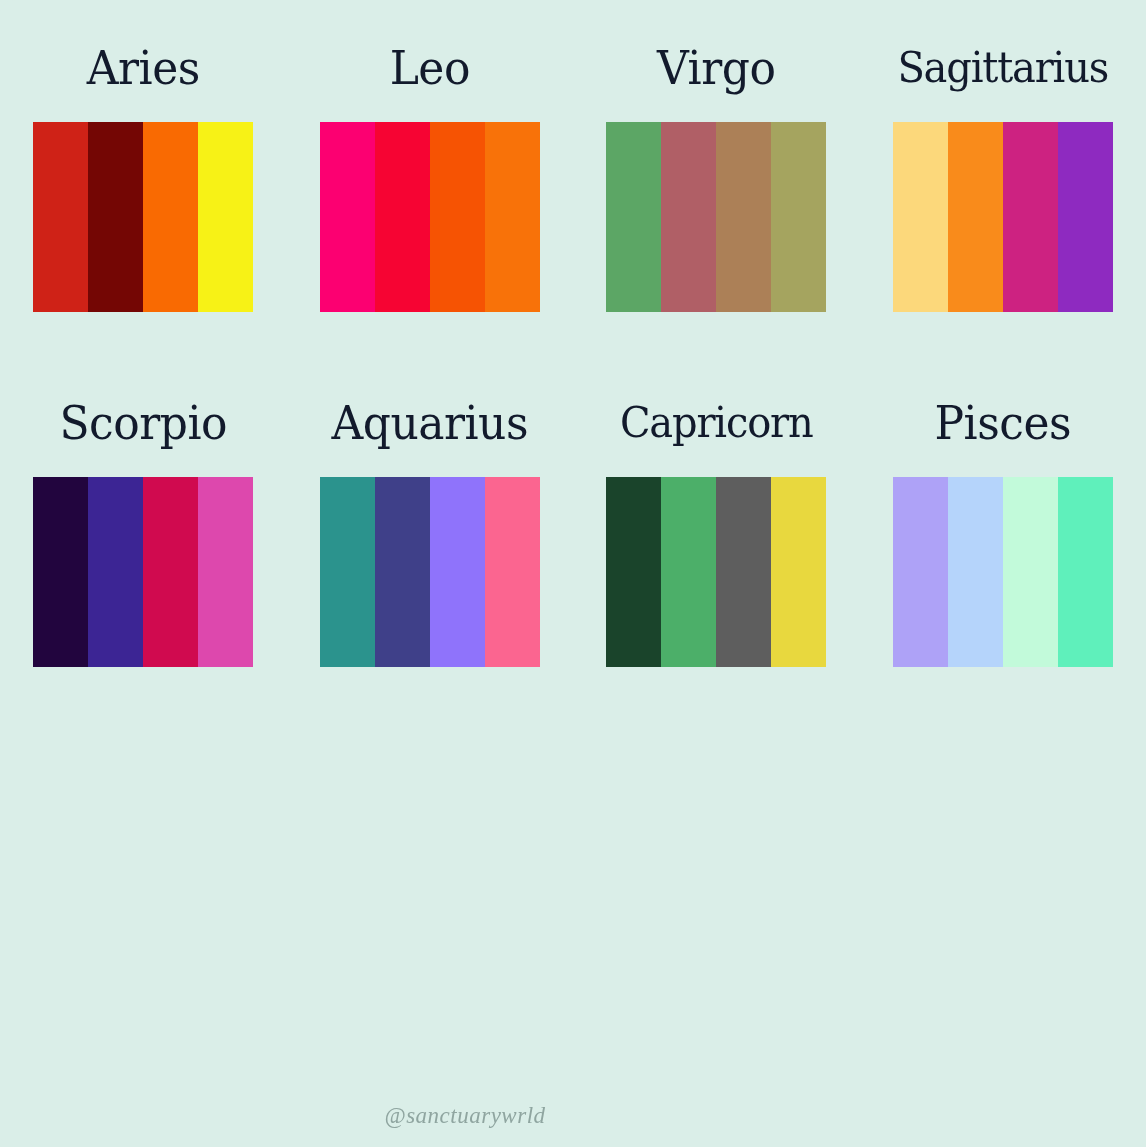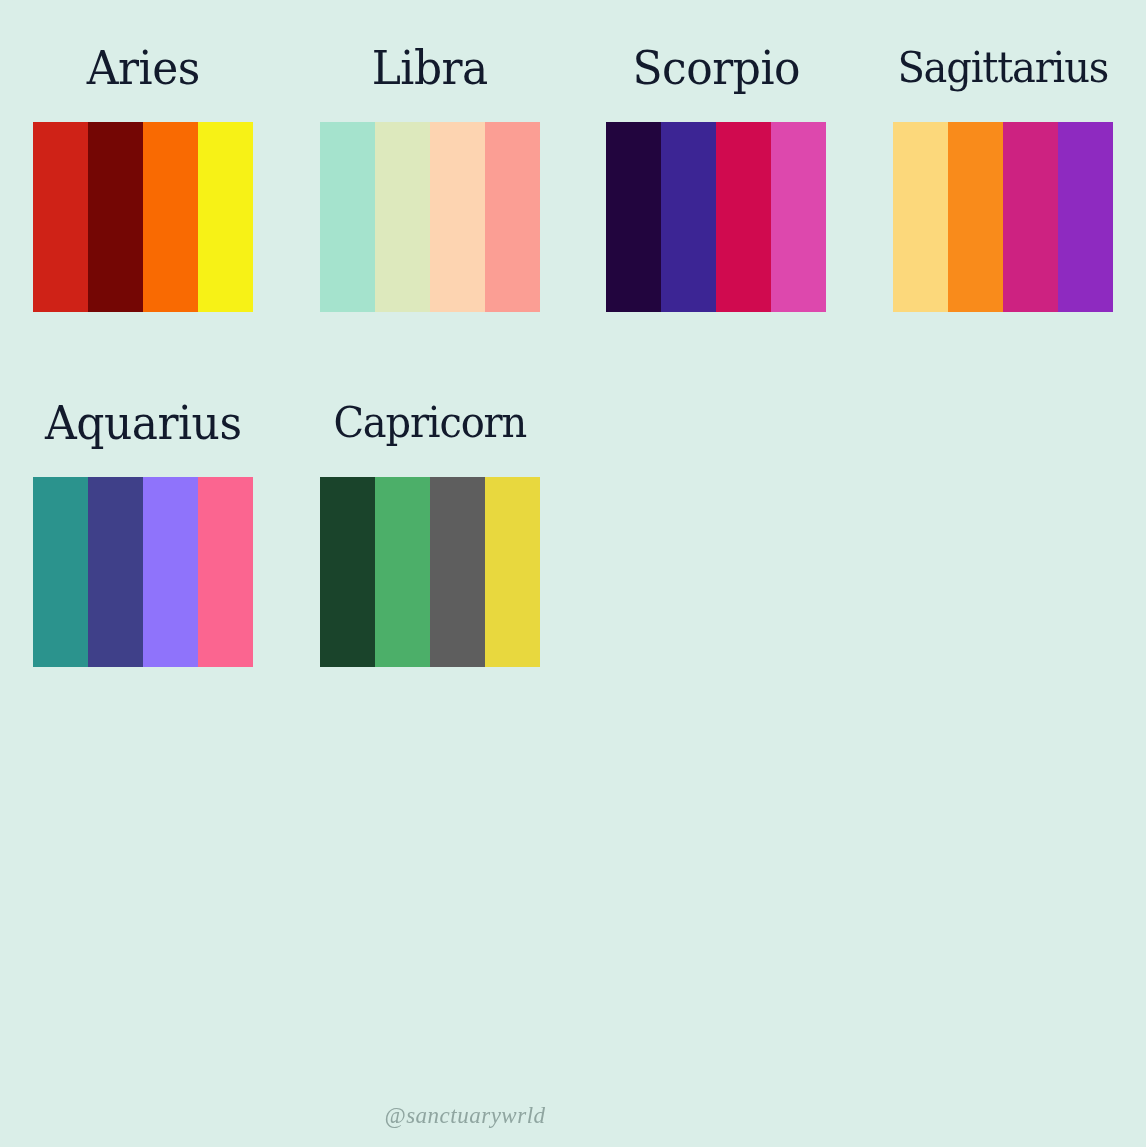--- a/index.html
+++ b/index.html
@@ -92,59 +92,77 @@
       <div class="sign-cell">
         <div class="sign-title" style="color: rgb(18, 26, 44);">Aries</div>
         <div class="swatch">
           <div class="stripe" style="background-color: rgb(207, 34, 23);"></div>
           <div class="stripe" style="background-color: rgb(116, 6, 4);"></div>
           <div class="stripe" style="background-color: rgb(249, 106, 2);"></div>
           <div class="stripe" style="background-color: rgb(247, 242, 22);"></div>
         </div>
       </div>
       <div class="sign-cell">
-        <div class="sign-title" style="color: rgb(18, 26, 44);">Libra</div>
+        <div class="sign-title" style="color: rgb(18, 26, 44);">Leo</div>
         <div class="swatch">
-          <div class="stripe" style="background-color: rgb(165, 227, 205);"></div>
-          <div class="stripe" style="background-color: rgb(221, 233, 189);"></div>
-          <div class="stripe" style="background-color: rgb(253, 212, 177);"></div>
-          <div class="stripe" style="background-color: rgb(251, 158, 148);"></div>
+          <div class="stripe" style="background-color: rgb(252, 0, 113);"></div>
+          <div class="stripe" style="background-color: rgb(246, 4, 51);"></div>
+          <div class="stripe" style="background-color: rgb(246, 83, 3);"></div>
+          <div class="stripe" style="background-color: rgb(248, 114, 9);"></div>
+        </div>
+      </div>
+      <div class="sign-cell">
+        <div class="sign-title" style="color: rgb(18, 26, 44);">Virgo</div>
+        <div class="swatch">
+          <div class="stripe" style="background-color: rgb(92, 166, 101);"></div>
+          <div class="stripe" style="background-color: rgb(176, 95, 102);"></div>
+          <div class="stripe" style="background-color: rgb(172, 128, 87);"></div>
+          <div class="stripe" style="background-color: rgb(165, 164, 95);"></div>
+        </div>
+      </div>
+      <div class="sign-cell">
+        <div class="sign-title long" style="color: rgb(18, 26, 44);">Sagittarius</div>
+        <div class="swatch">
+          <div class="stripe" style="background-color: rgb(252, 216, 123);"></div>
+          <div class="stripe" style="background-color: rgb(249, 139, 27);"></div>
+          <div class="stripe" style="background-color: rgb(205, 34, 129);"></div>
+          <div class="stripe" style="background-color: rgb(142, 42, 192);"></div>
         </div>
       </div>
       <div class="sign-cell">
         <div class="sign-title" style="color: rgb(18, 26, 44);">Scorpio</div>
         <div class="swatch">
           <div class="stripe" style="background-color: rgb(34, 5, 62);"></div>
           <div class="stripe" style="background-color: rgb(60, 37, 148);"></div>
           <div class="stripe" style="background-color: rgb(208, 10, 79);"></div>
           <div class="stripe" style="background-color: rgb(221, 72, 173);"></div>
-        </div>
-      </div>
-      <div class="sign-cell">
-        <div class="sign-title long" style="color: rgb(18, 26, 44);">Sagittarius</div>
-        <div class="swatch">
-          <div class="stripe" style="background-color: rgb(252, 216, 123);"></div>
-          <div class="stripe" style="background-color: rgb(249, 139, 27);"></div>
-          <div class="stripe" style="background-color: rgb(205, 34, 129);"></div>
-          <div class="stripe" style="background-color: rgb(142, 42, 192);"></div>
         </div>
       </div>
       <div class="sign-cell">
         <div class="sign-title" style="color: rgb(18, 26, 44);">Aquarius</div>
         <div class="swatch">
           <div class="stripe" style="background-color: rgb(43, 147, 141);"></div>
           <div class="stripe" style="background-color: rgb(63, 64, 137);"></div>
           <div class="stripe" style="background-color: rgb(143, 115, 251);"></div>
           <div class="stripe" style="background-color: rgb(251, 101, 144);"></div>
         </div>
       </div>
       <div class="sign-cell">
         <div class="sign-title long" style="color: rgb(18, 26, 44);">Capricorn</div>
         <div class="swatch">
           <div class="stripe" style="background-color: rgb(26, 68, 43);"></div>
           <div class="stripe" style="background-color: rgb(76, 175, 105);"></div>
           <div class="stripe" style="background-color: rgb(94, 94, 94);"></div>
           <div class="stripe" style="background-color: rgb(232, 216, 62);"></div>
         </div>
       </div>
+      <div class="sign-cell">
+        <div class="sign-title" style="color: rgb(18, 26, 44);">Pisces</div>
+        <div class="swatch">
+          <div class="stripe" style="background-color: rgb(174, 162, 247);"></div>
+          <div class="stripe" style="background-color: rgb(181, 212, 251);"></div>
+          <div class="stripe" style="background-color: rgb(194, 250, 218);"></div>
+          <div class="stripe" style="background-color: rgb(95, 240, 187);"></div>
+        </div>
+      </div>
     </div>
   <div class="watermark" style="color: rgb(143, 165, 160); font-style: italic;">@sanctuarywrld</div>
 </div>
 
 </body></html>

